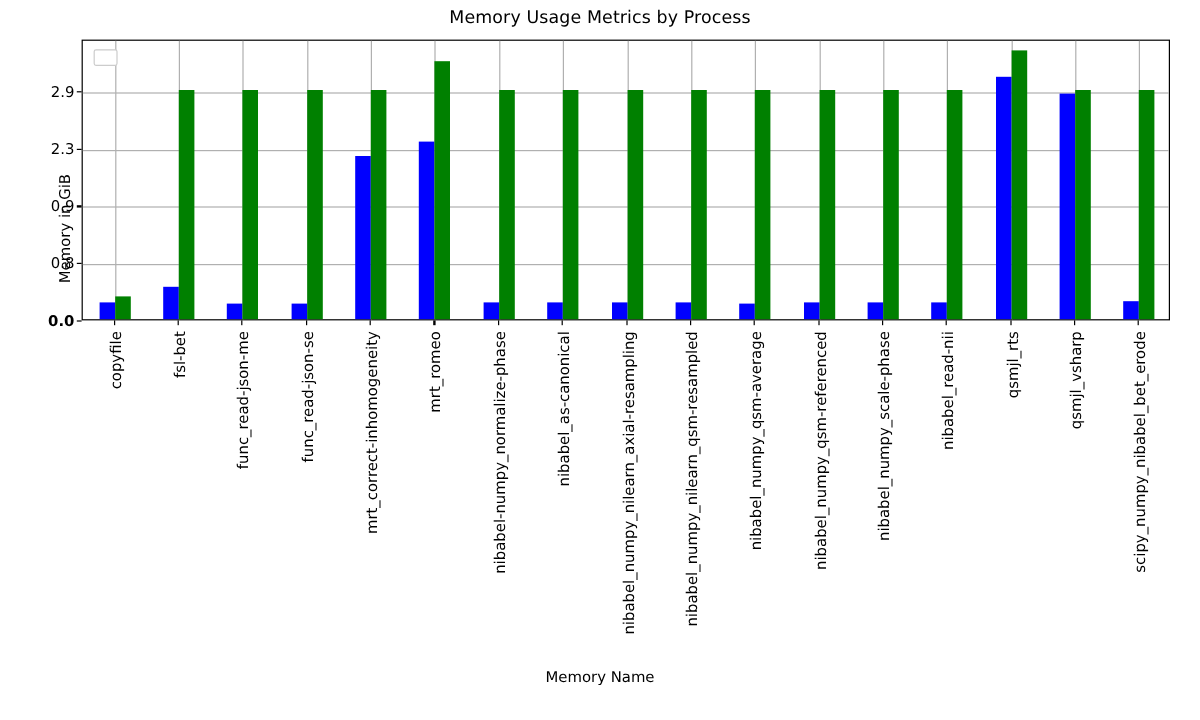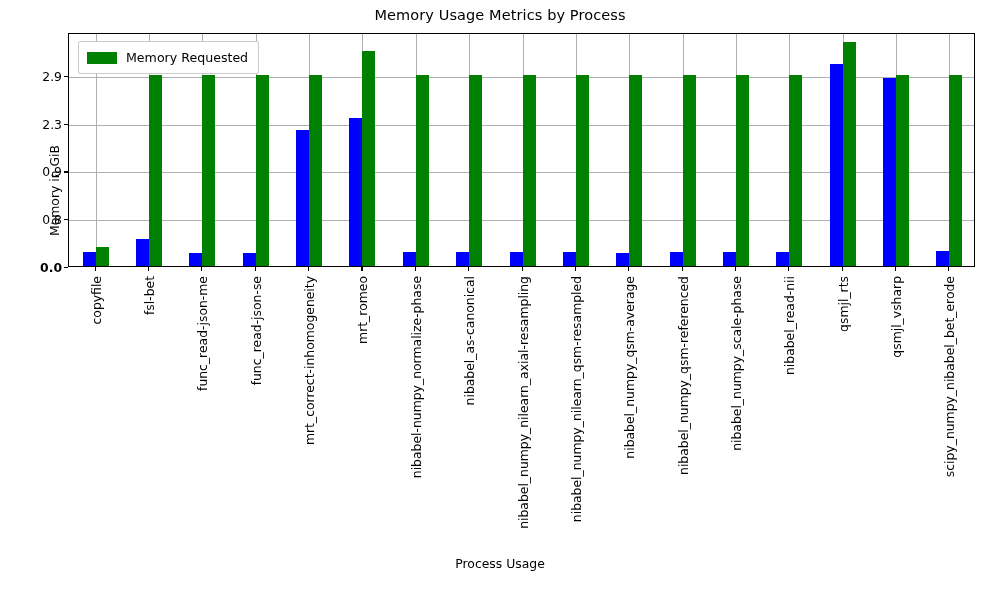--- a/index.html
+++ b/index.html
@@ -322,22 +322,18 @@
         <div class="xtick-label" style="left: 0px; margin-left: -6px;">qsmjl_rts</div>
       </div>
       <div class="xtick-label-wrap" style="left: 894.97px;">
         <div class="xtick-label" style="left: 0px; margin-left: -6px;">qsmjl_vsharp</div>
       </div>
       <div class="xtick-label-wrap" style="left: 948.32px;">
         <div class="xtick-label" style="left: 0px; margin-left: -6px;">scipy_numpy_nibabel_bet_erode</div>
       </div>
     </div>
 
-  <div id="xlabel">Process Usage</div>
+  <div id="xlabel">Memory Name</div>
 
   <div id="legend">
-    <div class="legend-row">
-      <span class="legend-swatch req"></span>
-      <span class="legend-text">Memory Requested</span>
-    </div>
   </div>
 
 </div>
 
 </body></html>

